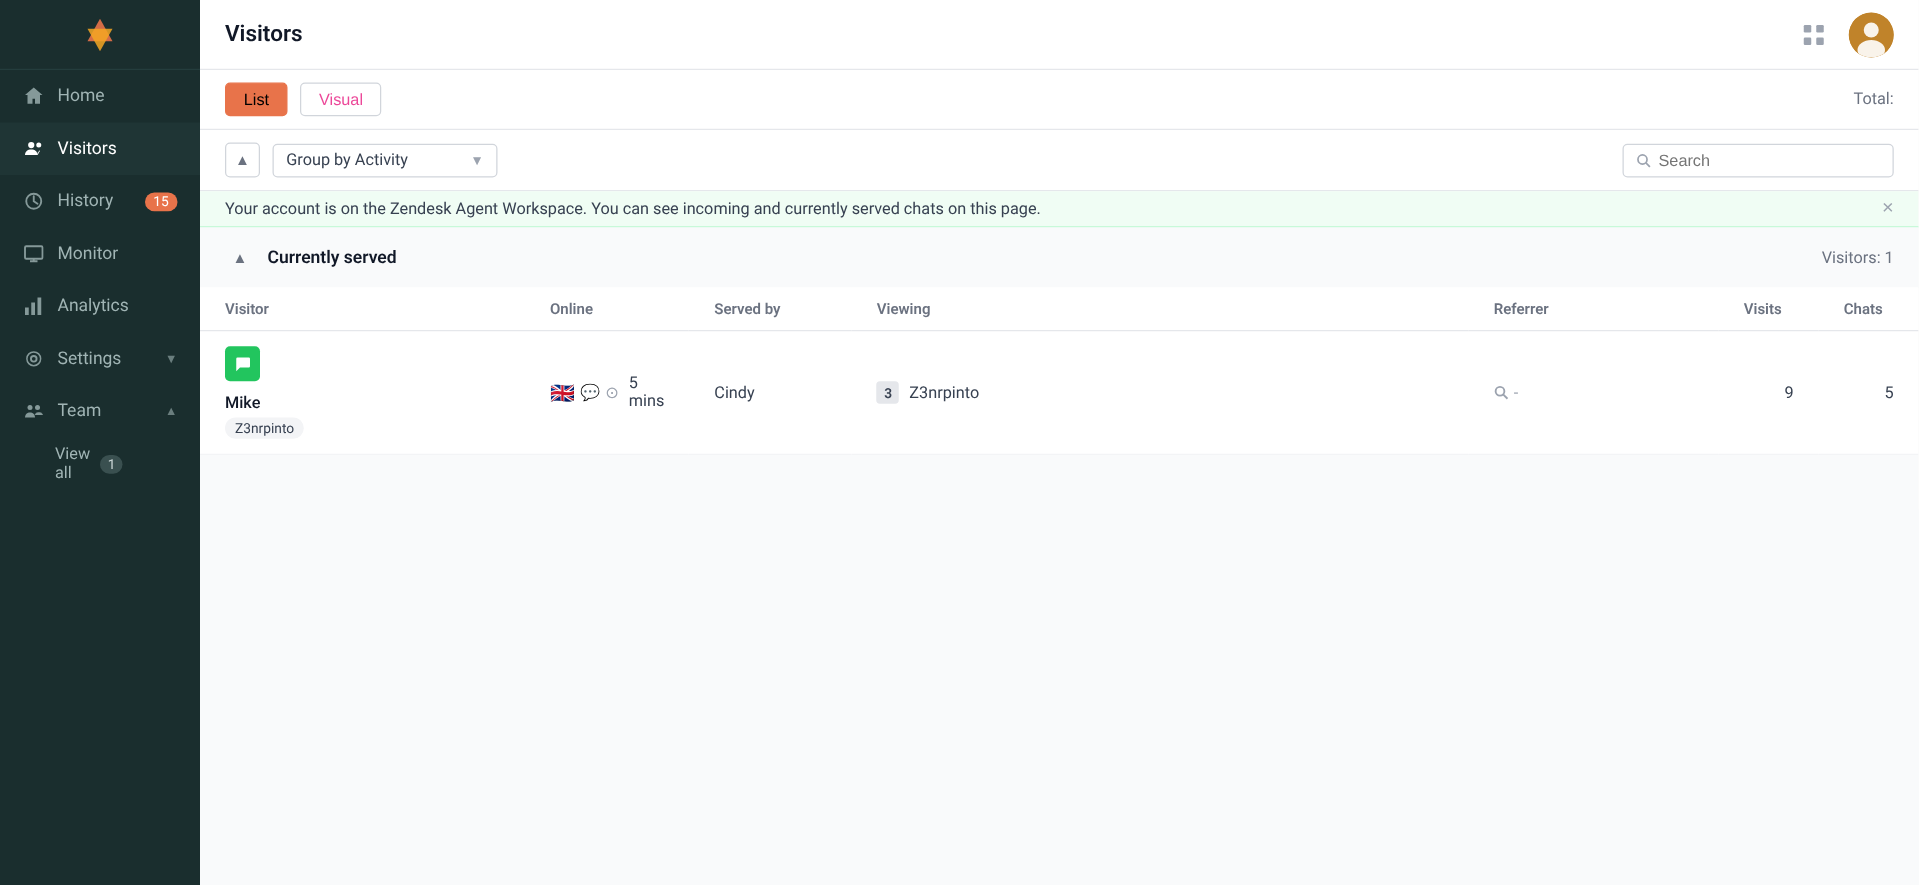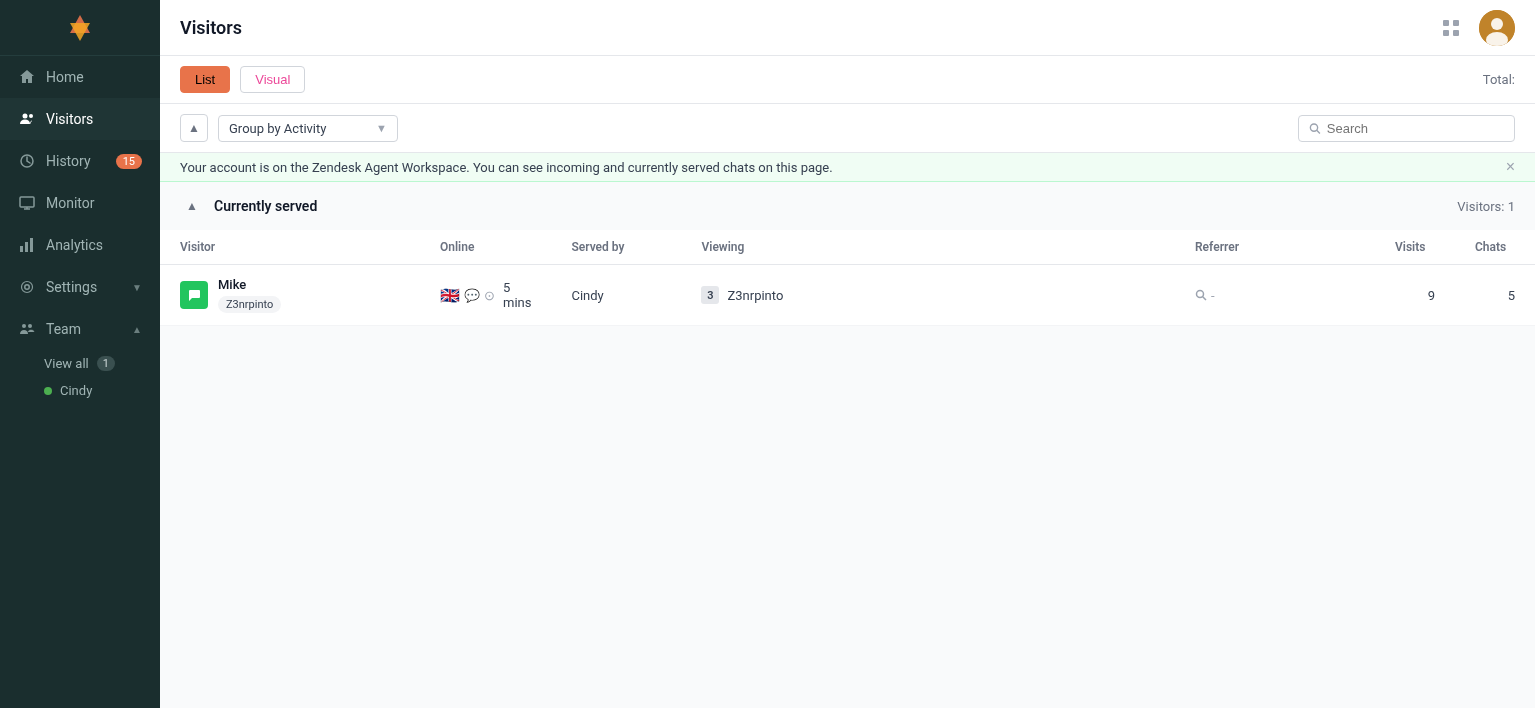--- a/index.html
+++ b/index.html
@@ -52,21 +52,21 @@
       align-items: center;
       justify-content: center;
       font-size: 16px;
       opacity: 0.8;
     }
     .nav-item.active .nav-icon { opacity: 1; }
     .nav-arrow {
       font-size: 10px;
       opacity: 0.6;
     }
-    .team-section { display: flex; flex-direction: column; }
+    .team-section { display: flex; flex-direction: row; }
     .team-sub {
       padding: 6px 18px 6px 44px;
       font-size: 13px;
       color: #a0b4b4;
       cursor: pointer;
       display: flex;
       align-items: center;
       gap: 8px;
     }
     .online-dot {
@@ -474,21 +474,21 @@
           <th style="width:130px;">Served by</th>
           <th style="flex:1;">Viewing</th>
           <th style="width:200px;">Referrer</th>
           <th class="th-right" style="width:80px;">Visits</th>
           <th class="th-right" style="width:80px;">Chats</th>
         </tr>
       </thead>
       <tbody>
         <tr>
           <td>
-            <div style="display:flex; align-items:center; gap:10px;">
+            <div style="display:flex; align-items:flex-start; gap:10px;flex-direction:column;">
               <div class="chat-icon">
                 <svg width="14" height="14" viewBox="0 0 14 14" fill="white">
                     <path d="M2 2h10a1 1 0 011 1v6a1 1 0 01-1 1H5l-3 3V3a1 1 0 011-1z"></path>
                   </svg>
               </div>
               <div class="visitor-name-cell">
                 <span class="visitor-name">Mike</span>
                 <span class="visitor-tag">Z3nrpinto</span>
               </div>
             </div>

